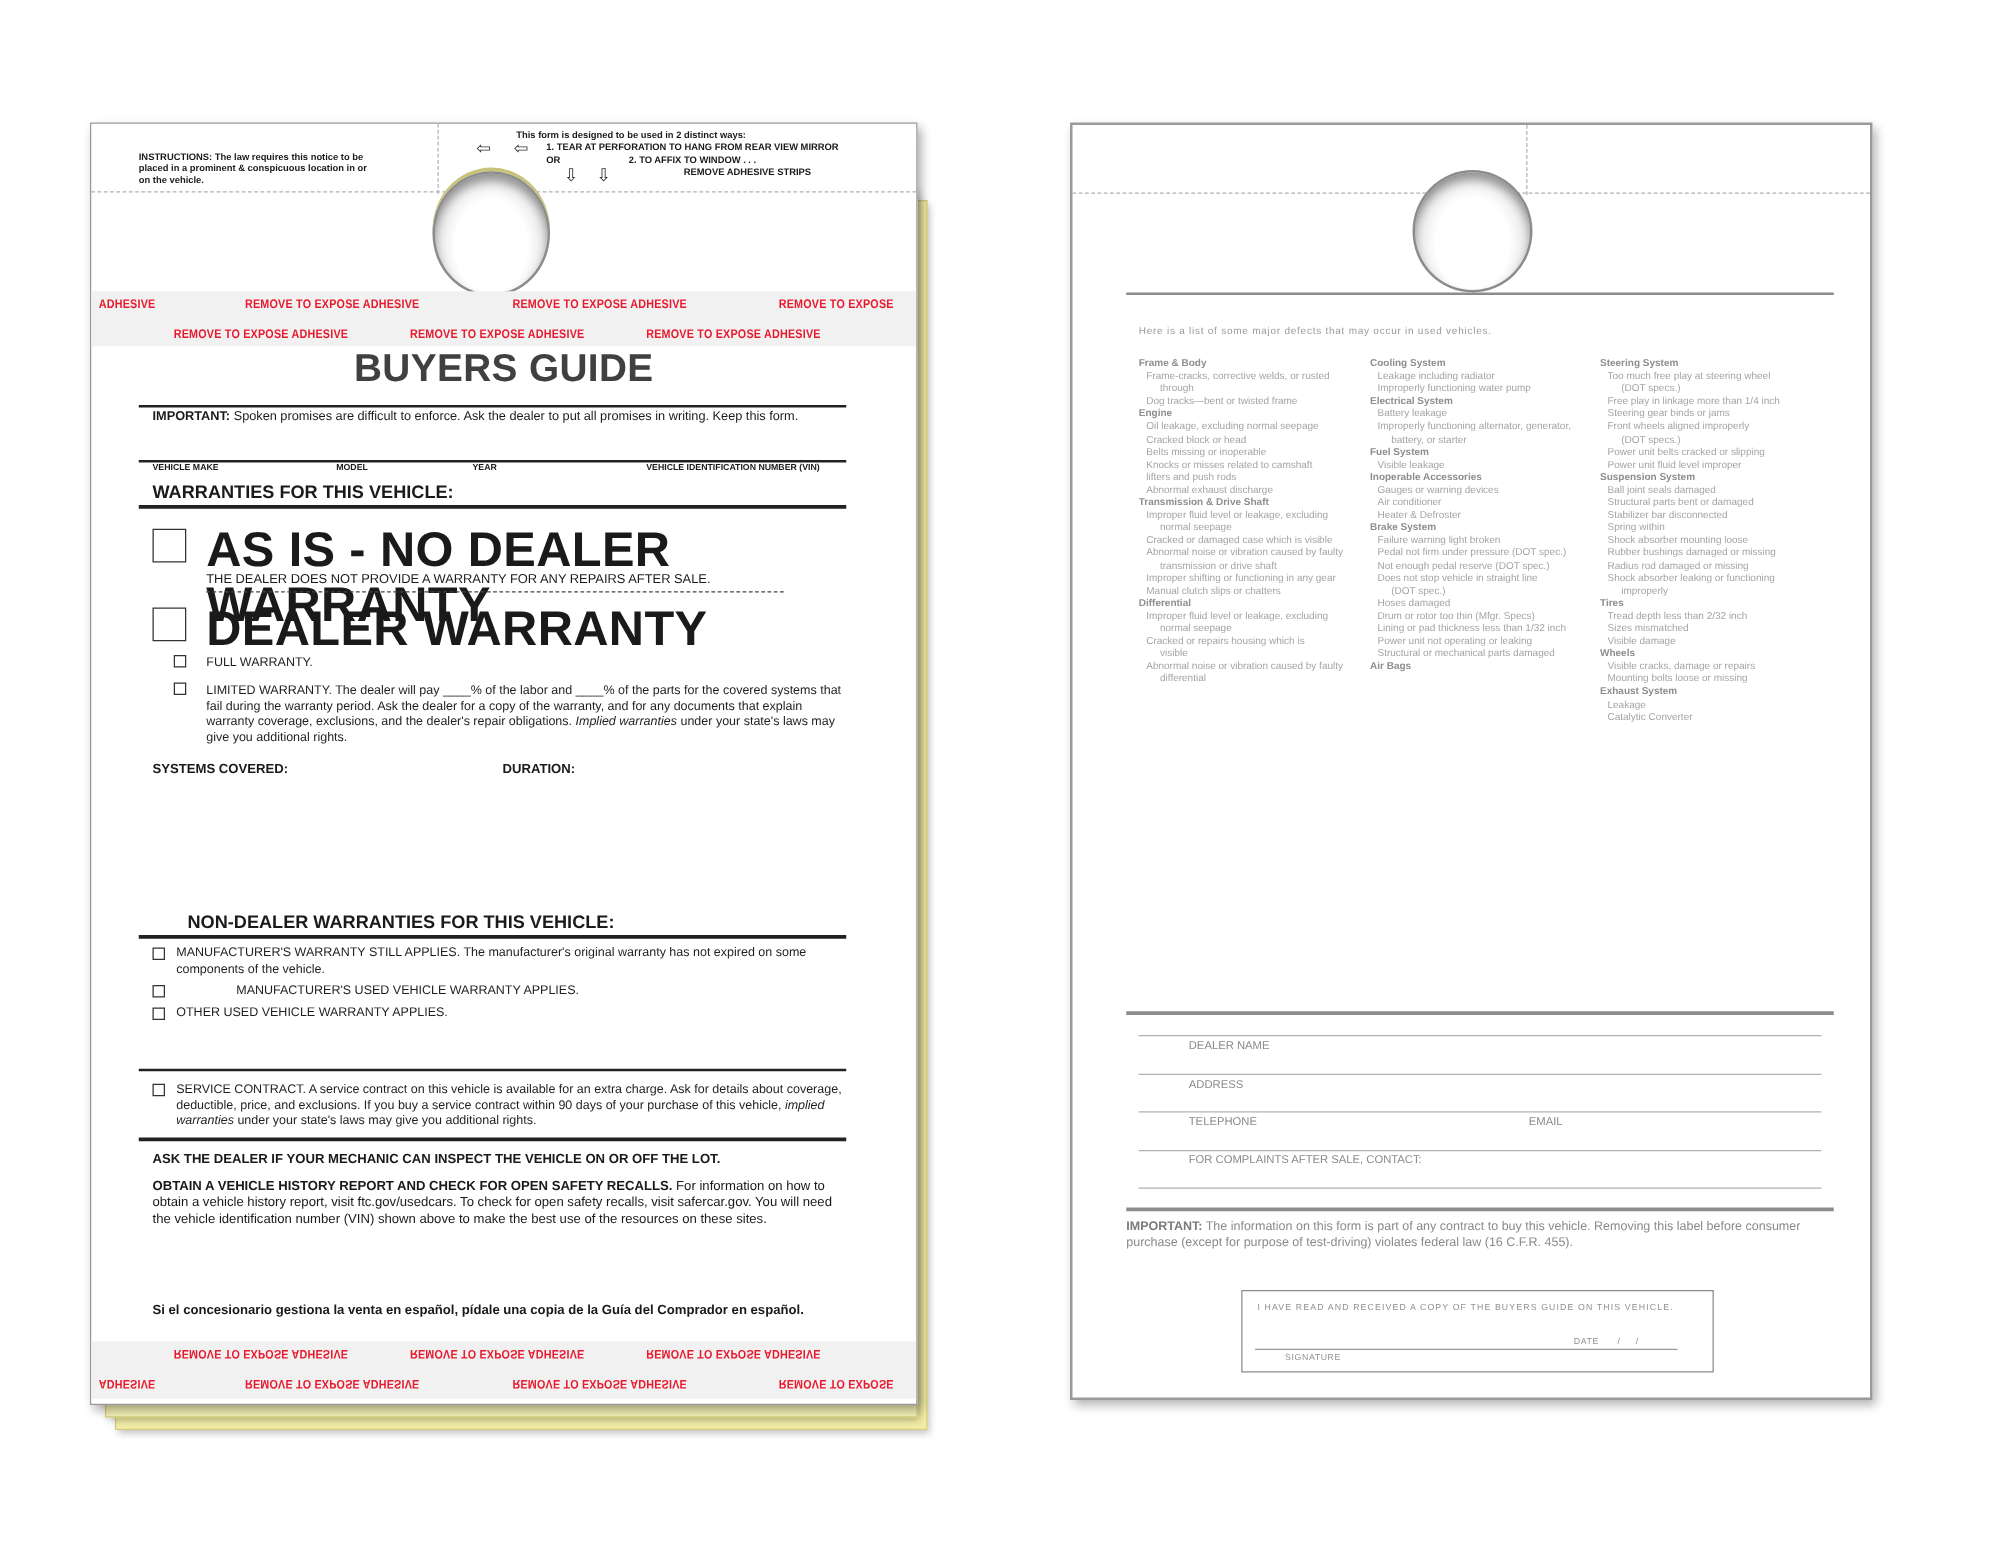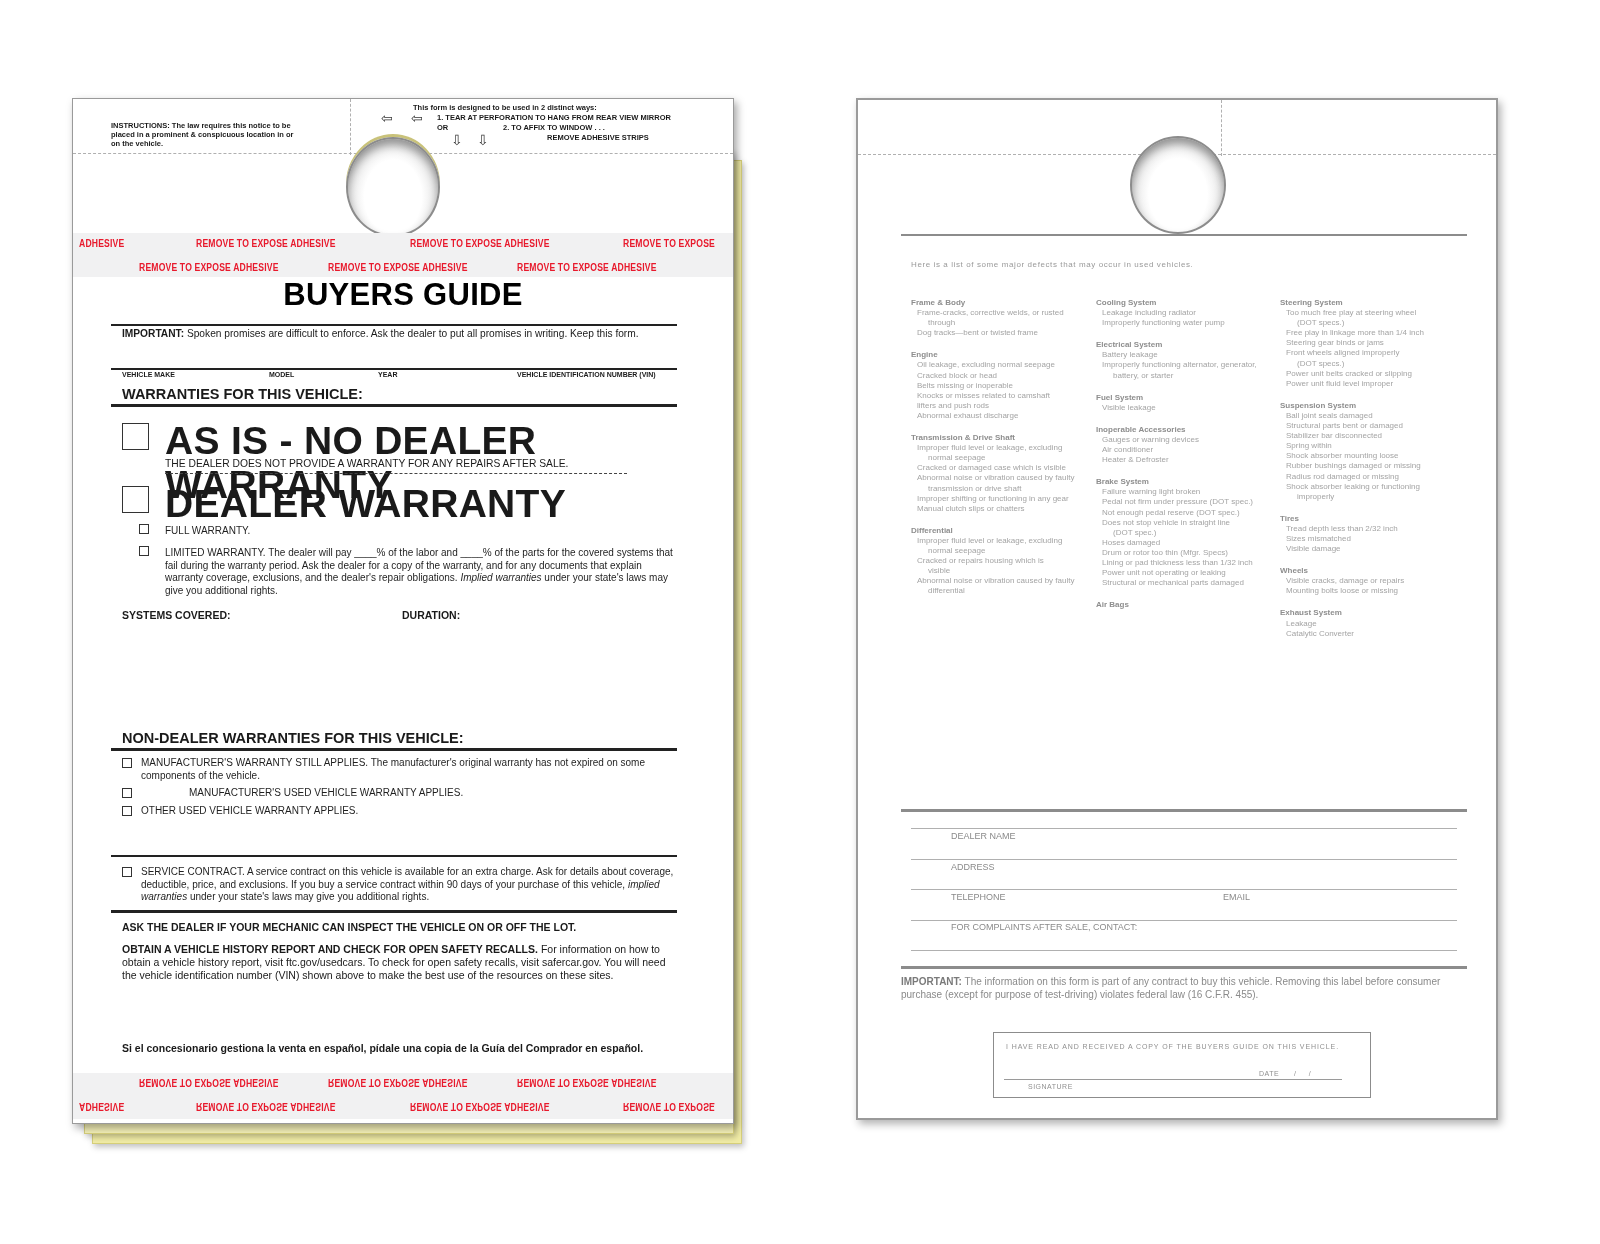--- a/index.html
+++ b/index.html
@@ -19,21 +19,21 @@
   .design-note .row { position: relative; height: 10px; }
   .arrow { position: absolute; font-size: 14px; font-weight: normal; color: #333; line-height: 14px; }
 
   .hanger-hole { position: absolute; width: 94px; height: 100px; border-radius: 50%; background: radial-gradient(ellipse at 50% 60%, #ffffff 45%, #e5e5e5 70%, #9a9a9a 100%); border: 2px solid #8c8c8c; box-shadow: inset 0 6px 8px rgba(0,0,0,0.35); }
   .hanger-hole.yellow-rim { box-shadow: inset 0 6px 8px rgba(0,0,0,0.35), 0 -3px 0 #c9c27a; }
 
   .adhesive-band { position: absolute; left: 0; right: 0; height: 44px; background: #f1f1f2; }
   .adh { position: absolute; color: #e8192c; font-family: "Liberation Sans", sans-serif; font-weight: bold; font-size: 10px; letter-spacing: 0.2px; white-space: nowrap; transform: scaleX(0.86); transform-origin: left center; }
   .flip { transform: scale(0.86, -1); }
 
-  .title { position: absolute; left: 0; right: 0; top: 178px; text-align: center; font-size: 31px; font-weight: bold; letter-spacing: 0.3px; color: #000000; }
+  .title { position: absolute; left: 0; right: 0; top: 178px; text-align: center; font-size: 31px; font-weight: bold; letter-spacing: 0.3px; color: #404040; }
   .rule { position: absolute; left: 38px; width: 566px; background: #222; }
   .important { position: absolute; left: 49px; top: 229px; font-size: 10.2px; }
   .important b { font-weight: bold; }
   .veh-labels { position: absolute; left: 49px; top: 272px; width: 555px; font-size: 7px; font-weight: bold; }
   .veh-labels span { position: absolute; top: 0; white-space: nowrap; }
   .section-h { position: absolute; left: 49px; font-size: 14.5px; font-weight: bold; }
 
   .big-box { position: absolute; width: 27px; height: 27px; border: 1.5px solid #333; background: #fff; }
   .big-label { position: absolute; left: 92px; font-size: 39px; font-weight: bold; letter-spacing: 0.3px; }
   .sub-label { position: absolute; left: 92px; font-size: 10.3px; }
@@ -43,21 +43,21 @@
   .para { position: absolute; font-size: 10px; line-height: 12.6px; color: #1f1f1f; }
   .para i { font-style: italic; }
   .strong-para { position: absolute; left: 49px; width: 560px; font-size: 10.5px; line-height: 13px; color: #1a1a1a; }
   .strong-para b { font-weight: bold; }
 
   
   .back { position: absolute; left: 856px; top: 98px; width: 642px; height: 1022px; background: #fff; border: 2px solid #9a9a9a; box-shadow: 3px 4px 8px rgba(0,0,0,0.3); overflow: hidden; }
   .back-rule { position: absolute; left: 43px; width: 566px; height: 2px; background: #8c8c8c; }
   .intro { position: absolute; left: 53px; top: 160px; font-size: 8px; color: #9a9a9a; letter-spacing: 0.6px; }
   .defects-col { position: absolute; top: 186px; font-size: 8px; line-height: 10.1px; color: #a4a4a4; }
-  .defects-col .cat { font-weight: bold; color: #8e8e8e; margin-top: 12px; }
+  .defects-col .cat { font-weight: bold; color: #8e8e8e; margin-top: 0; }
   .defects-col .item { padding-left: 6px; }
   .defects-col .cont { padding-left: 17px; }
   .field-line { position: absolute; left: 53px; width: 546px; height: 1px; background: #b0b0b0; }
   .field-label { position: absolute; font-size: 9px; color: #8a8a8a; margin-left: 40px; }
   .back-important { position: absolute; left: 43px; top: 875px; width: 560px; font-size: 10px; line-height: 13px; color: #8a8a8a; }
   .back-important b { font-weight: bold; color: #7a7a7a; }
   .sig-box { position: absolute; left: 135px; top: 932px; width: 378px; height: 66px; border: 1.5px solid #8c8c8c; }
   .sig-statement { position: absolute; left: 12px; top: 10px; font-size: 7px; letter-spacing: 0.9px; color: #909090; white-space: nowrap; }
   .sig-line { position: absolute; left: 10px; top: 46px; width: 338px; height: 1px; background: #9a9a9a; }
   .sig-label { position: absolute; font-size: 7px; color: #909090; letter-spacing: 0.5px; }
@@ -136,21 +136,21 @@
   <div class="small-box" style="left:66px; top:447px;"></div>
   <div class="para" style="left:92px; top:448px; width:510px;">
     <span>LIMITED WARRANTY.  The dealer will pay ____% of the labor and ____% of the parts for the covered systems that fail during the warranty period.  Ask the dealer for a copy of the warranty, and for any documents that explain warranty coverage, exclusions, and the dealer's repair obligations.</span>
     <i>Implied warranties</i>
     <span>under your state's laws may give you additional rights.</span>
   </div>
 
   <div class="section-h" style="top:510px; font-size:10.5px;">SYSTEMS COVERED:</div>
   <div class="section-h" style="top:510px; left:329px; font-size:10.5px;">DURATION:</div>
 
-  <div class="section-h" style="top:631px;">NON-DEALER WARRANTIES FOR THIS VEHICLE:</div>
+  <div class="section-h" style="top:631px;margin-left:28px;">NON-DEALER WARRANTIES FOR THIS VEHICLE:</div>
   <div class="rule" style="top:649px; height:2.5px;"></div>
 
   <div class="small-box" style="left:49px; top:659px;"></div>
   <div class="para" style="left:68px; top:658px; width:535px;">MANUFACTURER'S WARRANTY STILL APPLIES.  The manufacturer's original warranty has not expired on some components of the vehicle.</div>
   <div class="small-box" style="left:49px; top:689px;"></div>
   <div class="para" style="left:68px; top:688px;padding-left:48px;">MANUFACTURER'S USED VEHICLE WARRANTY APPLIES.</div>
   <div class="small-box" style="left:49px; top:707px;"></div>
   <div class="para" style="left:68px; top:706px;">OTHER USED VEHICLE WARRANTY APPLIES.</div>
 
   <div class="rule" style="top:756px; height:1.5px;"></div>

